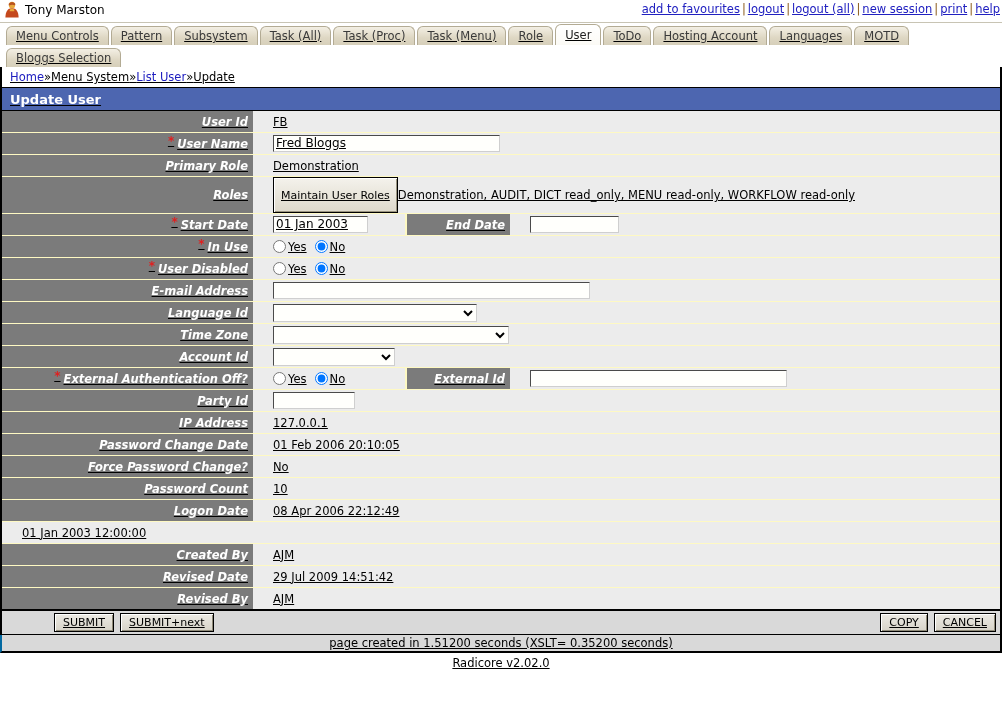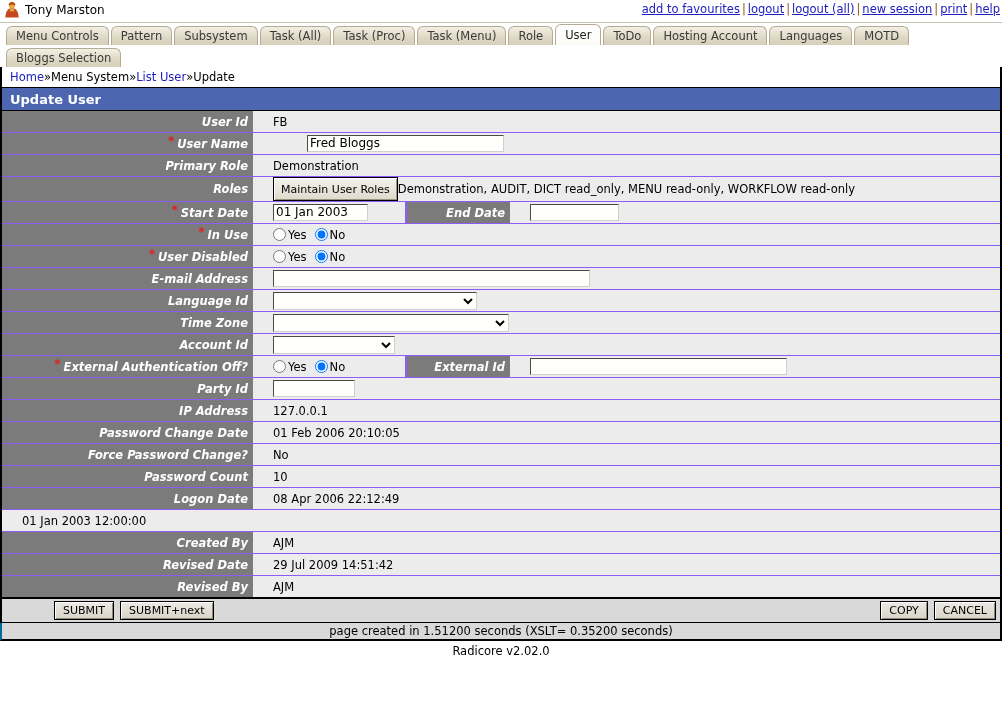--- a/index.html
+++ b/index.html
@@ -12,20 +12,21 @@
     background: #ffffff;
     font-family: "DejaVu Sans", "Liberation Sans", sans-serif;
     font-size: 11px;
     color: #000;
     overflow: hidden;
   }
   .page {
     width: 1002px;
     height: 704px;
     position: relative;
+    text-decoration: underline;
   }
 
   
   .header {
     height: 22px;
     position: relative;
     border-bottom: 1px solid #c8c4b4;
     background: #ffffff;
   }
   .brand {
@@ -121,21 +122,21 @@
     border-right: 2px solid #000;
     border-top: 1px solid #000;
     border-bottom: 1px solid #000;
     box-sizing: border-box;
   }
 
   
   .formbody {
     border-left: 2px solid #000;
     border-right: 2px solid #000;
-    background: #8b5cf6;
+    background: #fef9c3;
     box-sizing: border-box;
   }
   .frow {
     display: flex;
     align-items: stretch;
     min-height: 21px;
     margin-bottom: 1px;
   }
   .lbl {
     width: 251px;
@@ -189,21 +190,21 @@
     background: #fffffc;
     box-sizing: border-box;
   }
   button.btn {
     font-family: "DejaVu Sans", "Liberation Sans", sans-serif;
     font-size: 11px;
     color: #000;
     background: linear-gradient(to bottom,#f4f2ec 0%, #ded9cb 100%);
     border: 1px solid #000;
     box-shadow: inset 1px 1px 0 #ffffff, inset -1px -1px 0 #9a947f;
-    height: 24px;
+    height: 36px;
     padding: 0 7px;
     cursor: pointer;
   }
 
   .radios { display: flex; align-items: center; gap: 2px; }
   .radios label { display: inline-flex; align-items: center; gap: 1px; font-size: 11.5px; margin-right: 6px; }
   input[type=radio] { margin: 0 1px 0 0; width: 13px; height: 13px; }
 
   
   .btnbar {
@@ -317,21 +318,21 @@
       <div class="lbl">User Id</div>
       <div class="val">FB</div>
     </div>
 
     <div class="frow">
       <div class="lbl">
           <span class="req">*</span>
           <span>User Name</span>
         </div>
       <div class="val">
-        <input class="txt" style="width: 197px; margin-left: 34px;" value="Fred Bloggs">
+        <input class="txt" style="width: 227px;" value="Fred Bloggs">
       </div>
     </div>
 
     <div class="frow">
       <div class="lbl">Primary Role</div>
       <div class="val">Demonstration</div>
     </div>
 
     <div class="frow">
       <div class="lbl">Roles</div>

